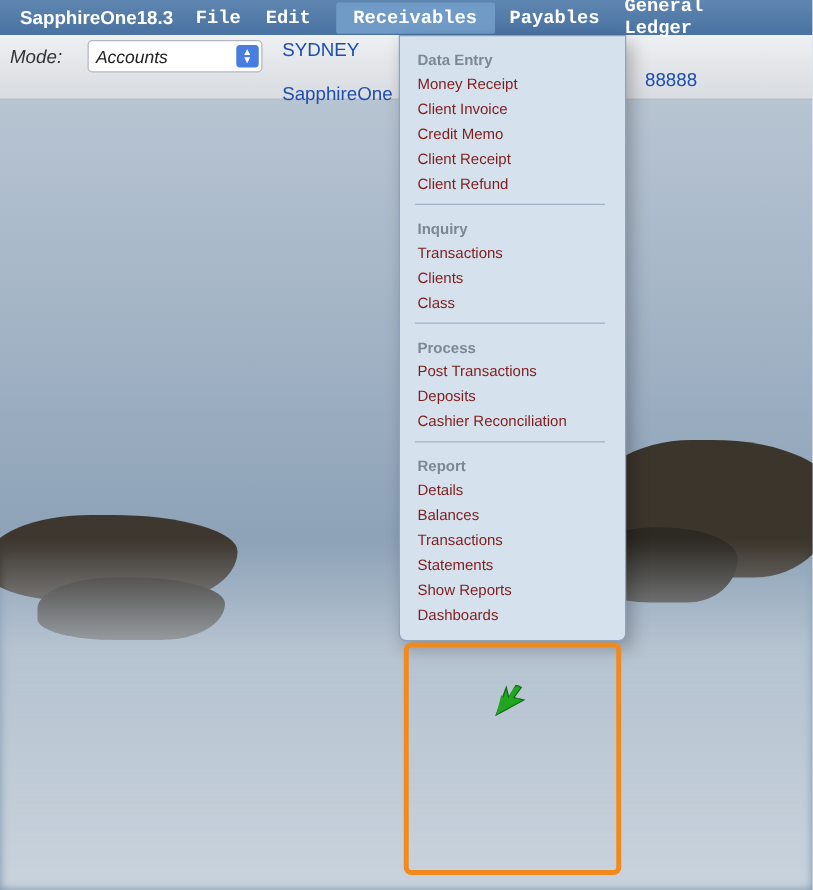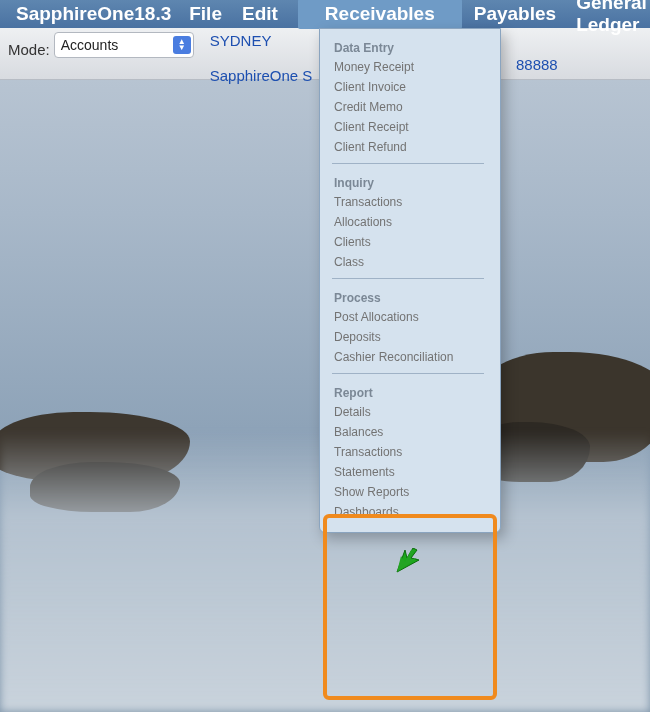--- a/index.html
+++ b/index.html
@@ -26,44 +26,44 @@
   .mist {
     position:absolute; bottom:0; left:0; right:0; height:280px;
     background: linear-gradient(to bottom, rgba(200,210,220,0) 0%, rgba(200,210,220,.7) 30%, rgba(210,218,226,.9) 100%);
     filter: blur(4px);
   }
 
   .menubar {
     display:flex; align-items:center;
     height:28px;
     background: linear-gradient(#5e86b0,#4a72a2);
-    color:#fff; font-size:19px; font-weight:600;
+    color:#fff; font-size:15px; font-weight:600;
     padding: 0 6px;
     position:relative; z-index:20;
   }
   .menubar .apple { font-size:17px; margin-right:10px; }
   .menubar .appname { font-weight:700; margin-right:18px;}
-  .menubar .mitem { margin-right:20px; cursor:default; }
+  .menubar .mitem { margin-right:20px; cursor:default;font-family:Liberation Mono, monospace; }
   .menubar .mitem.active {
-    background:#6f9bc6; padding:4px 27px; margin-right:12px;
+    background:#6f9bc6; padding:4px 14px; margin-right:12px;
     border-radius:2px;
     text-align:center;
   }
 
   .toolbar {
     height:52px;
     display:flex; align-items:flex-start;
     padding:4px 8px 0 8px;
     background: linear-gradient(#eef0f2,#d8dbe0);
     border-bottom:1px solid #b7bcc4;
     font-size:15px;
     color:#222;
     position:relative; z-index:5;
   }
-  .toolbar .modewrap{ display:flex; align-items:flex-end; gap:4px; }
+  .toolbar .modewrap{ display:flex; align-items:center; gap:20px;font-style:italic; }
   .toolbar .mode-label{color:#333;}
   .toolbar .select {
     display:flex; align-items:center; justify-content:space-between;
     width:140px; height:26px; padding:0 2px 0 6px;
     background:#fff; border:1px solid #b3b8c0; border-radius:4px;
     font-size:14px;
   }
   .toolbar .select .knob{
     width:18px;height:18px;background:#4a7de0;border-radius:3px;
     display:flex;flex-direction:column;align-items:center;justify-content:center;
@@ -84,21 +84,21 @@
     box-shadow:4px 6px 14px rgba(0,0,0,.25);
     padding:6px 4px 10px 0;
     z-index:30;
     font-size:12px;
   }
   .dropdown .section-title{
     color:#7b8896; font-weight:600;
     padding:6px 14px 2px 14px;
   }
   .dropdown .item{
-    padding:3px 14px; color:#737373; cursor:default;
+    padding:3px 14px; color:#7f1d1d; cursor:default;
   }
   .dropdown hr{
     border:none;border-top:1px solid #9fb2c6;
     margin:6px 12px;
   }
   .highlight-box{
     position:absolute;
     left:323px; top:514px;
     width:174px; height:186px;
     border:4px solid #f08a1d;
@@ -149,26 +149,25 @@
 <div class="dropdown">
   <div class="section-title">Data Entry</div>
   <div class="item">Money Receipt</div>
   <div class="item">Client Invoice</div>
   <div class="item">Credit Memo</div>
   <div class="item">Client Receipt</div>
   <div class="item">Client Refund</div>
   <hr>
   <div class="section-title">Inquiry</div>
   <div class="item">Transactions</div>
-  <div class="item">Allocations</div>
   <div class="item">Clients</div>
   <div class="item">Class</div>
   <hr>
   <div class="section-title">Process</div>
-  <div class="item">Post Allocations</div>
+  <div class="item">Post Transactions</div>
   <div class="item">Deposits</div>
   <div class="item">Cashier Reconciliation</div>
   <hr>
   <div class="section-title">Report</div>
   <div class="item">Details</div>
   <div class="item">Balances</div>
   <div class="item">Transactions</div>
   <div class="item">Statements</div>
   <div class="item">Show Reports</div>
   <div class="item">Dashboards</div>

